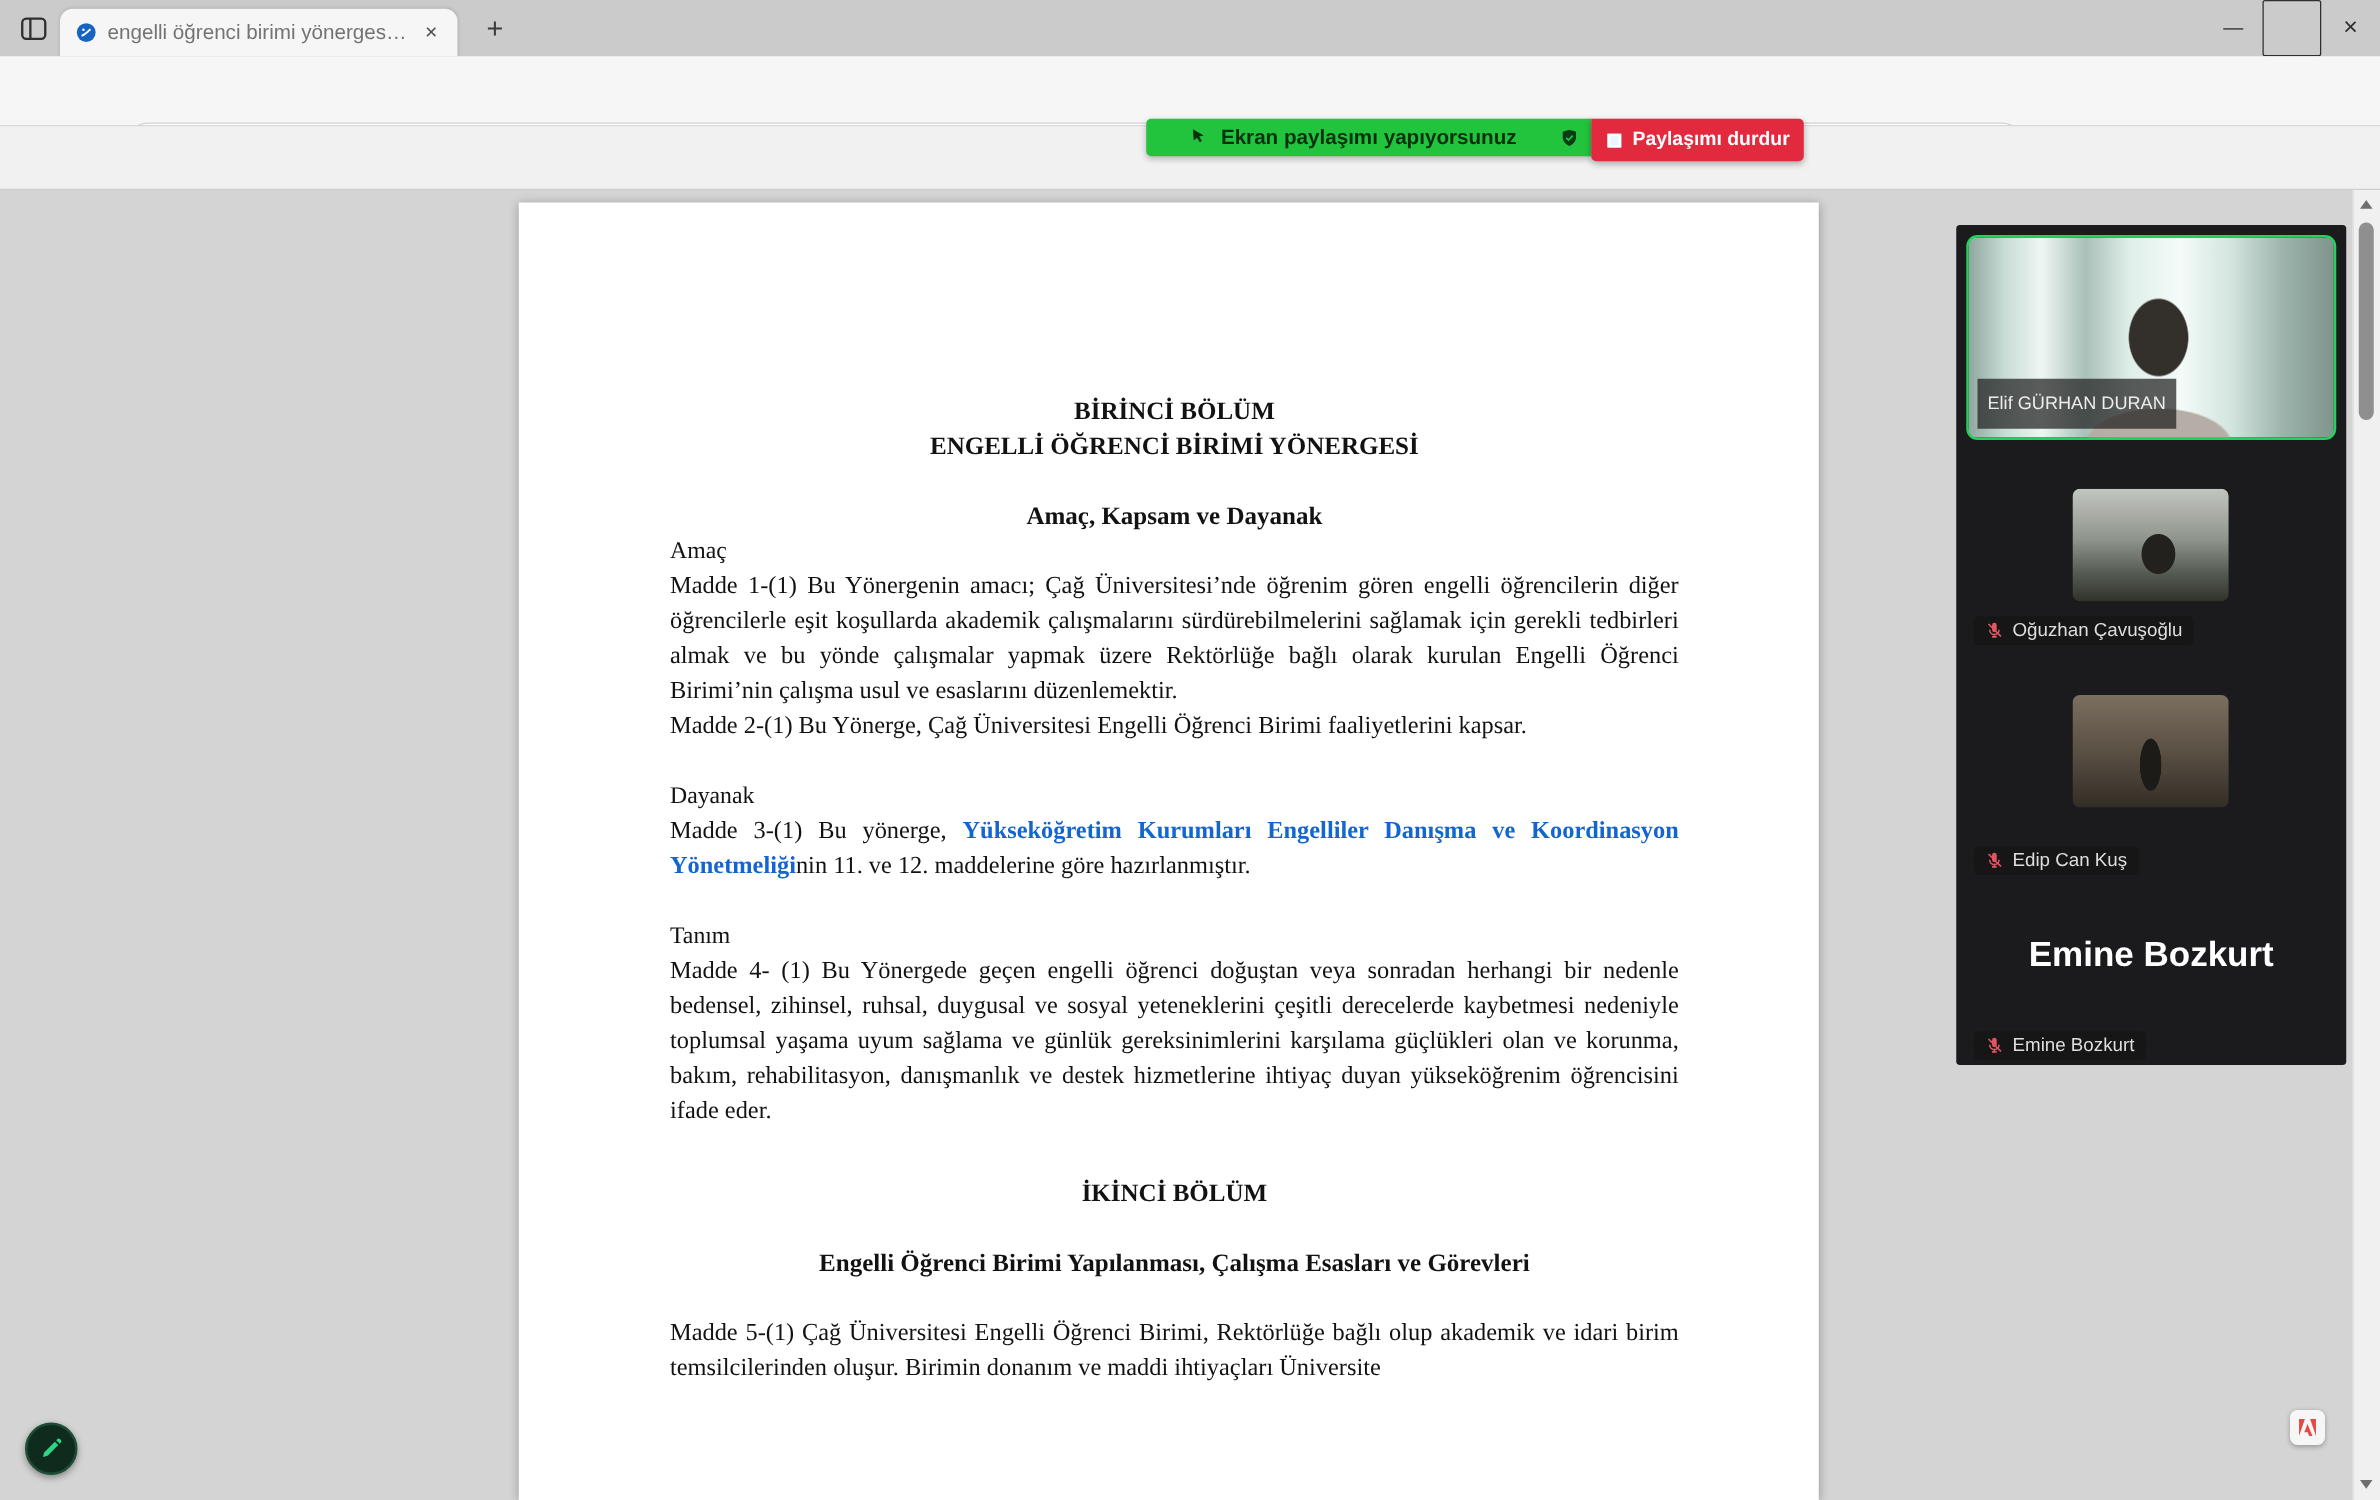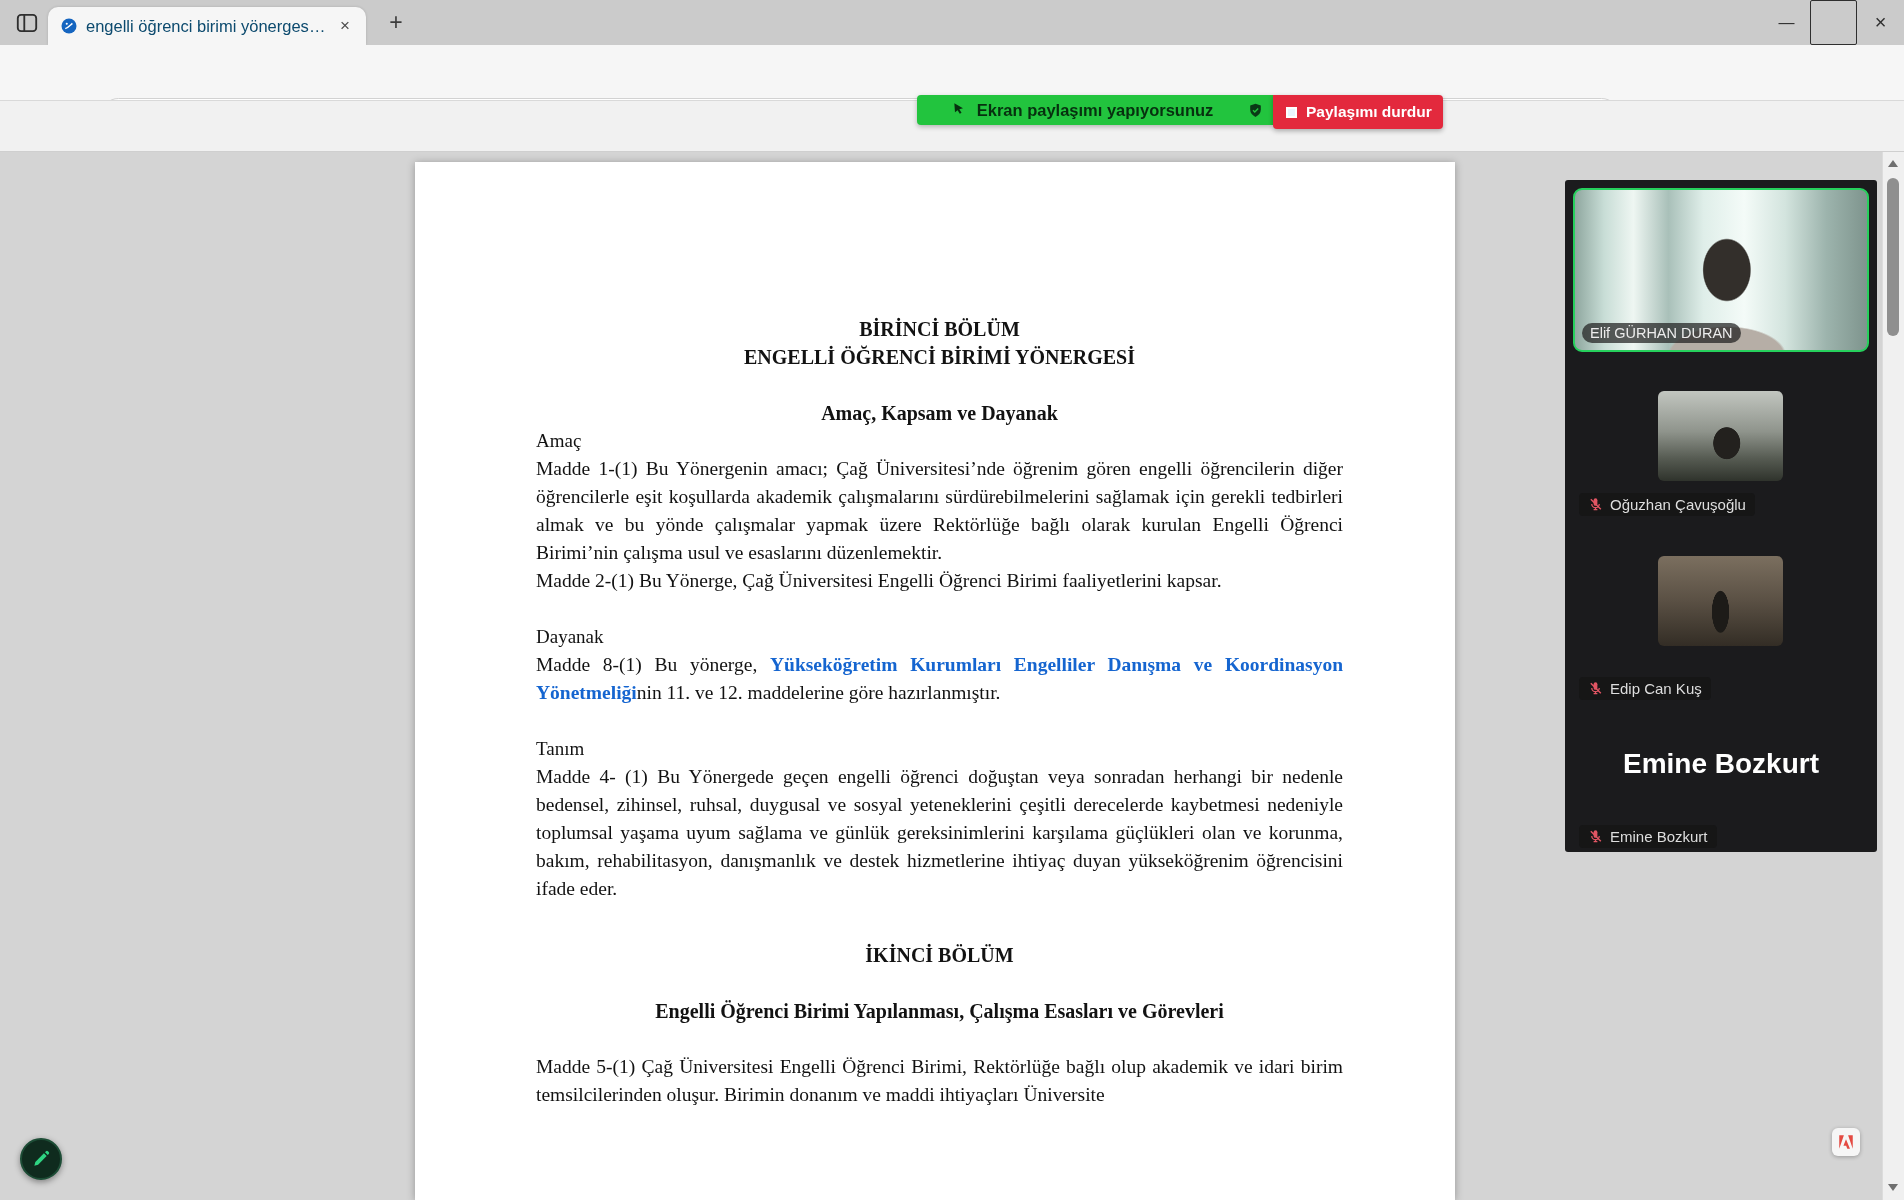--- a/index.html
+++ b/index.html
@@ -7,21 +7,21 @@
     font-family:"Liberation Sans", sans-serif; }
   .ab { position:absolute; }
   svg { display:block; }
 
   
   .titlebar { left:0; top:0; width:1904px; height:45px; background:#cbcbcb; }
   .ws-btn { left:14px; top:10px; width:26px; height:26px; }
   .tab { left:48px; top:7px; width:318px; height:38px; background:#f6f6f6;
     border-radius:10px 10px 0 0; display:flex; align-items:center; padding:0 10px 0 12px;
     box-shadow:0 0 3px rgba(0,0,0,.15); }
-  .tab-title { flex:1; font-size:16.5px; color:#0c4a6e; white-space:nowrap; overflow:hidden;
+  .tab-title { flex:1; font-size:16.5px; color:#737373; white-space:nowrap; overflow:hidden;
     text-overflow:ellipsis; margin:4px 8px; }
   .tab-close { font-size:17px; color:#4f4f4f; width:22px; height:22px; line-height:21px;
     text-align:center; border-radius:4px; }
   .newtab { left:382px; top:9px; font-size:23px; color:#3c3c3c; width:28px; height:28px;
     text-align:center; line-height:27px; }
   .winctl { right:0; top:0; height:45px; display:flex; }
   .winctl span { width:47px; height:45px; display:flex; align-items:center; justify-content:center;
     color:#2f2f2f; font-size:16px; }
   .maxbox { width:11px; height:11px; border:1.4px solid #2f2f2f; border-radius:2px; }
 
@@ -86,21 +86,21 @@
 
   
   .meet { left:1565px; top:28px; width:312px; height:672px; background:#1b1b1d; border-radius:3px; }
   .tile-main { left:8px; top:8px; width:296px; height:164px; border-radius:9px;
     border:2.5px solid #26d05c; overflow:hidden;
     background:
       radial-gradient(ellipse 40px 52px at 52% 50%, #332f2b 58%, rgba(51,47,43,0) 61%),
       radial-gradient(ellipse 95px 48px at 52% 104%, #b6aea6 60%, rgba(182,174,166,0) 63%),
       linear-gradient(90deg,#8fa79f 0%,#c8ddd6 10%,#eef6f2 20%,#a9c0b9 32%,#dfeee9 44%,#f4fbf8 58%,#d3e4de 72%,#9db4ad 86%,#7e948d 100%); }
   .name-tag { position:absolute; left:7px; bottom:7px; background:rgba(32,32,32,.72);
-    color:#ececec; font-size:14.5px; padding:2px 8px; border-radius:10px; white-space:nowrap; }
+    color:#ececec; font-size:14.5px; padding:12px 8px; border-radius:0; white-space:nowrap; }
   .thumb { left:93px; width:125px; height:90px; border-radius:6px; overflow:hidden; }
   .thumb2 { top:211px;
     background:
       radial-gradient(ellipse 22px 26px at 55% 58%, #23211e 60%, rgba(35,33,30,0) 63%),
       linear-gradient(180deg,#c2c6c0 0%,#8f948c 45%,#565b52 75%,#2f332c 100%); }
   .thumb3 { top:376px;
     background:
       radial-gradient(ellipse 14px 34px at 50% 62%, #1d1b18 60%, rgba(29,27,24,0) 63%),
       linear-gradient(180deg,#7b6f5f 0%,#5a5044 50%,#332d25 100%); }
   .plabel { position:absolute; left:14px; display:inline-flex; align-items:center; gap:7px;
@@ -331,21 +331,21 @@
 <div class="ab content">
 
   <div class="ab page">
     <div class="doc-center">BİRİNCİ BÖLÜM</div>
     <div class="doc-center mt0">ENGELLİ ÖĞRENCİ BİRİMİ YÖNERGESİ</div>
     <div class="doc-center">Amaç, Kapsam ve Dayanak</div>
     <div class="doc-label mt0">Amaç</div>
     <div class="doc-par">Madde 1-(1) Bu Yönergenin amacı; Çağ Üniversitesi’nde öğrenim gören engelli öğrencilerin diğer öğrencilerle eşit koşullarda akademik çalışmalarını sürdürebilmelerini sağlamak için gerekli tedbirleri almak ve bu yönde çalışmalar yapmak üzere Rektörlüğe bağlı olarak kurulan Engelli Öğrenci Birimi’nin çalışma usul ve esaslarını düzenlemektir.</div>
     <div class="doc-par">Madde 2-(1) Bu Yönerge, Çağ Üniversitesi Engelli Öğrenci Birimi faaliyetlerini kapsar.</div>
     <div class="doc-label">Dayanak</div>
-    <div class="doc-par"><span>Madde 8-(1) Bu yönerge, </span><a href="#" class="doclink">Yükseköğretim Kurumları Engelliler Danışma ve Koordinasyon Yönetmeliği</a><span>nin 11. ve 12. maddelerine göre hazırlanmıştır.</span></div>
+    <div class="doc-par"><span>Madde 3-(1) Bu yönerge, </span><a href="#" class="doclink">Yükseköğretim Kurumları Engelliler Danışma ve Koordinasyon Yönetmeliği</a><span>nin 11. ve 12. maddelerine göre hazırlanmıştır.</span></div>
     <div class="doc-label">Tanım</div>
     <div class="doc-par">Madde 4- (1)  Bu Yönergede geçen engelli öğrenci doğuştan veya sonradan herhangi bir nedenle bedensel, zihinsel, ruhsal, duygusal ve sosyal yeteneklerini çeşitli derecelerde kaybetmesi nedeniyle toplumsal yaşama uyum sağlama ve günlük gereksinimlerini karşılama güçlükleri olan ve korunma, bakım, rehabilitasyon, danışmanlık ve destek hizmetlerine ihtiyaç duyan yükseköğrenim öğrencisini ifade eder.</div>
     <div class="doc-center mt38">İKİNCİ BÖLÜM</div>
     <div class="doc-center">Engelli Öğrenci Birimi Yapılanması, Çalışma Esasları ve Görevleri</div>
     <div class="doc-par doc-label">Madde 5-(1) Çağ Üniversitesi Engelli Öğrenci Birimi, Rektörlüğe bağlı olup akademik ve idari  birim  temsilcilerinden  oluşur.  Birimin  donanım  ve  maddi  ihtiyaçları  Üniversite</div>
   </div>
 
   <div class="ab sbtrack"></div>
   <div class="ab sb-up" style="top:8px;"></div>
   <div class="ab sb-thumb" style="top:26px;"></div>

